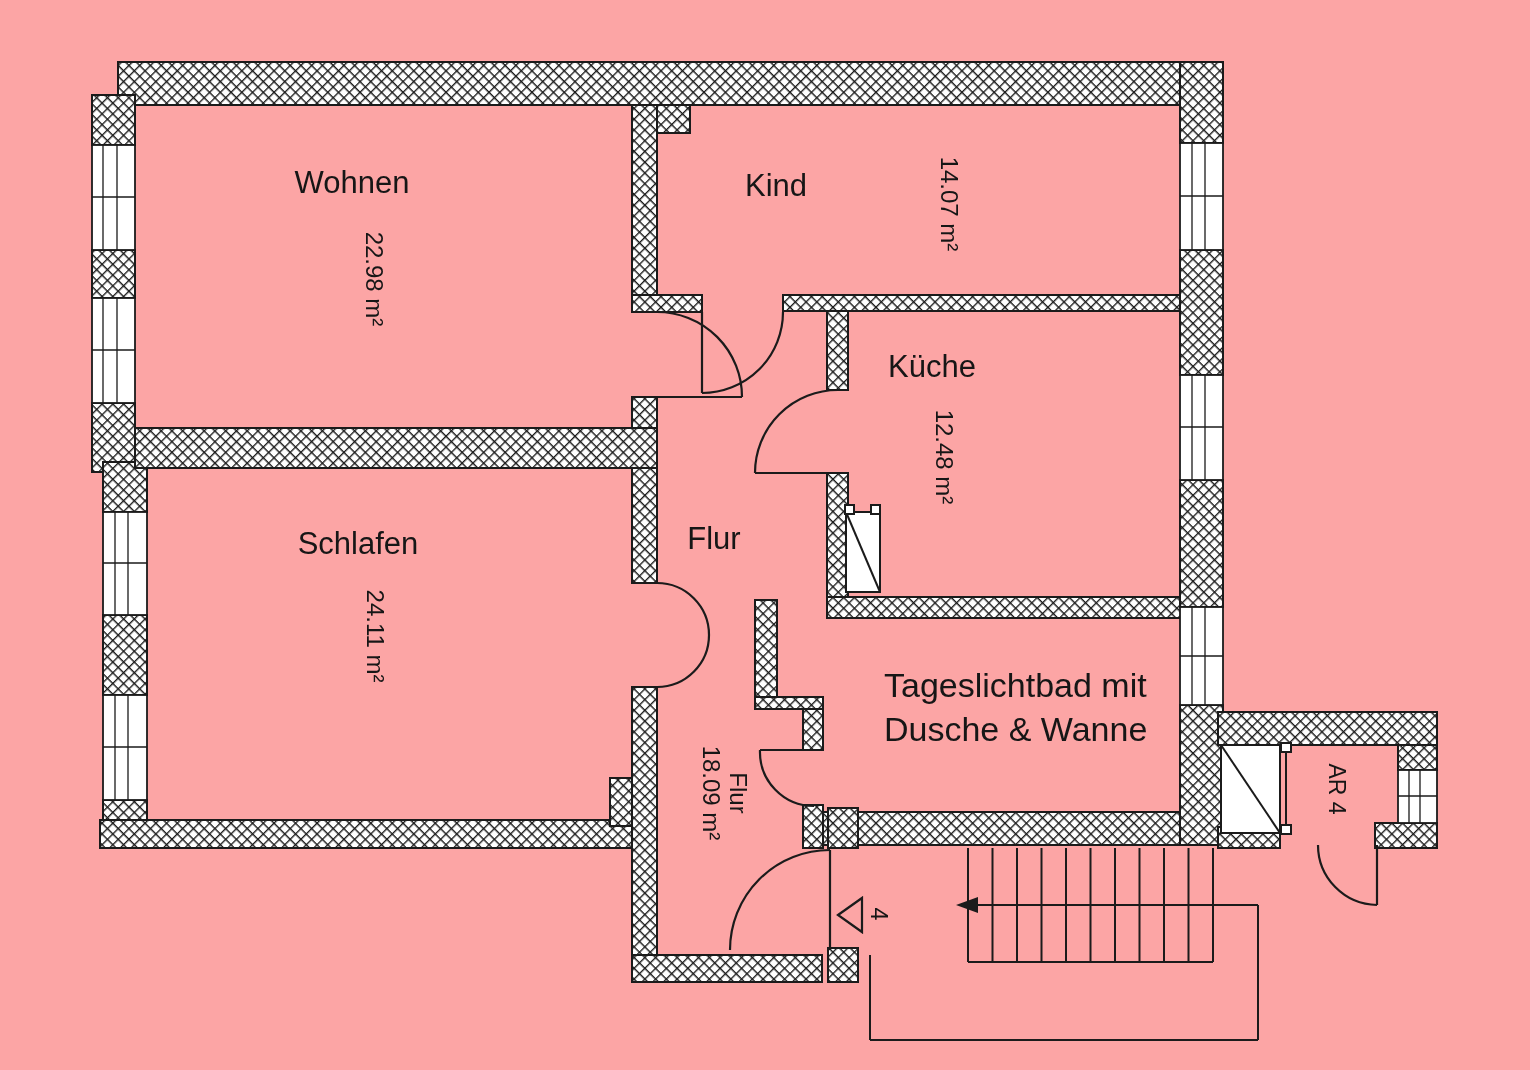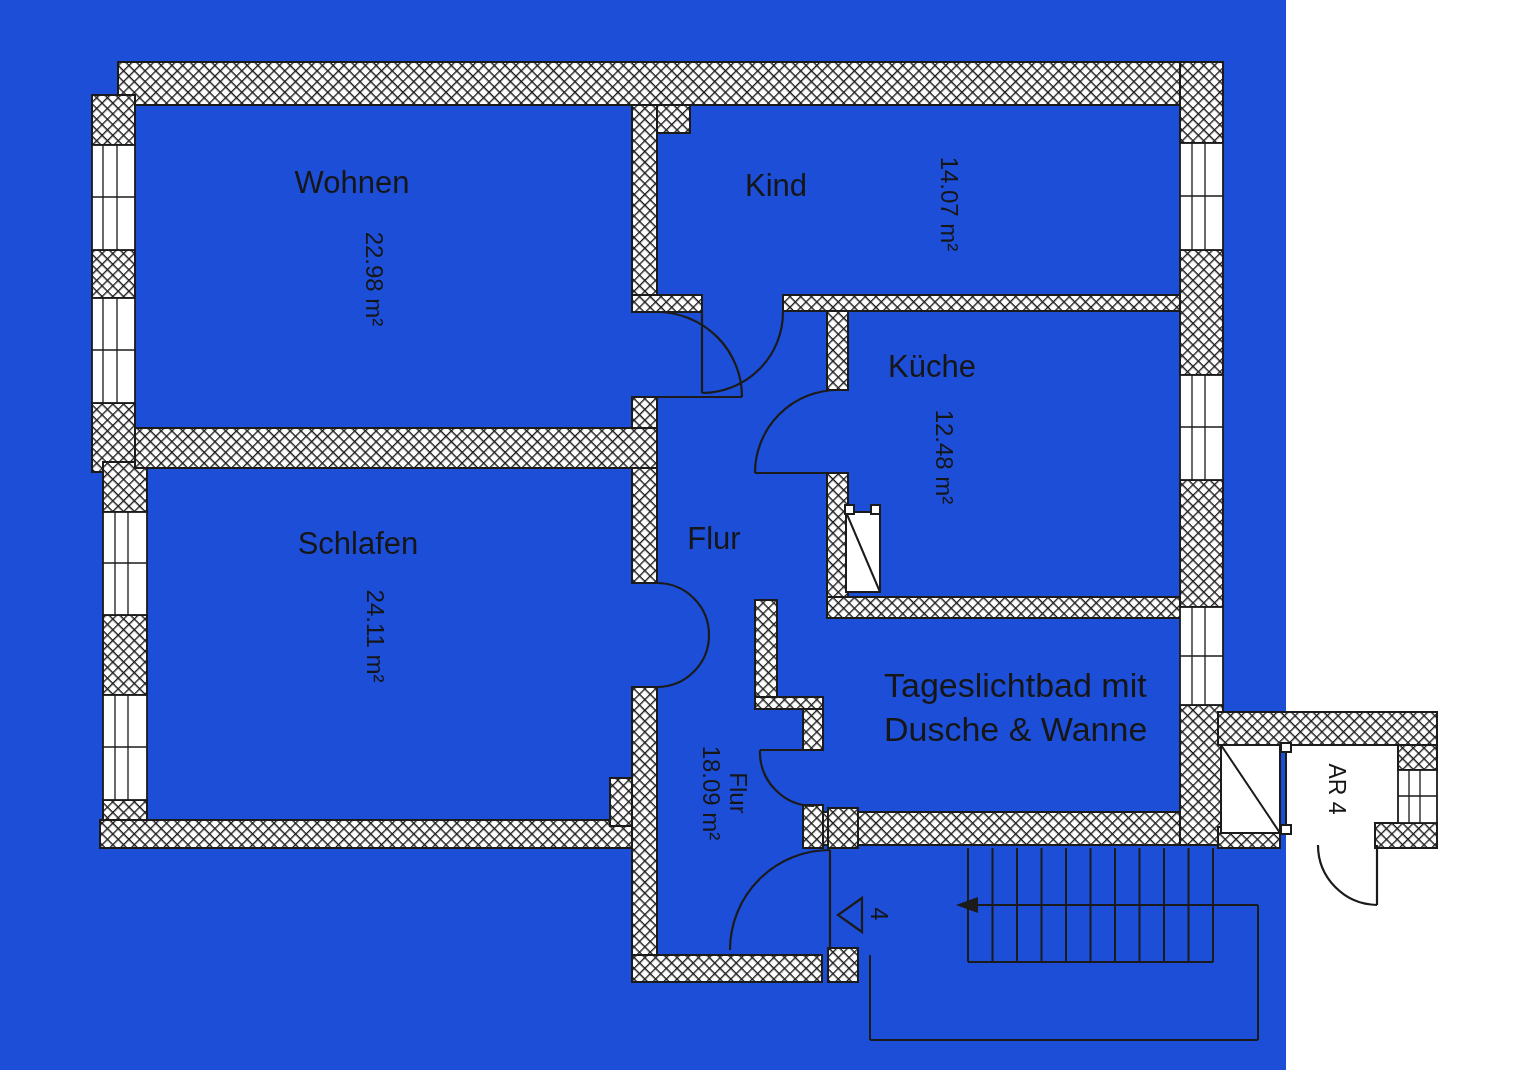--- a/index.html
+++ b/index.html
@@ -1,17 +1,17 @@
 <!DOCTYPE html>
 <html><head>
 <meta charset="utf-8">
 <style>
   html,body{margin:0;padding:0;background:#ffffff;}
   .plan-wrap{
-    width:1286px;height:1070px;position:relative;background:#1d4ed8;
+    width:1530px;height:1070px;position:relative;background:#fca5a5;
     font-family:"Liberation Sans", sans-serif;
   }
   svg{display:block;}
   .wall{fill:url(#hatch);stroke:#1b1b1b;stroke-width:2;}
   .win{fill:#ffffff;stroke:#1b1b1b;stroke-width:1.8;}
   .winline{stroke:#1b1b1b;stroke-width:1.3;fill:none;}
   .door{fill:none;stroke:#1b1b1b;stroke-width:2.2;}
   .thin{fill:none;stroke:#1b1b1b;stroke-width:2;}
   .closet{fill:#ffffff;stroke:#1b1b1b;stroke-width:2;}
   .room-name{fill:#161616;font-size:31px;}

